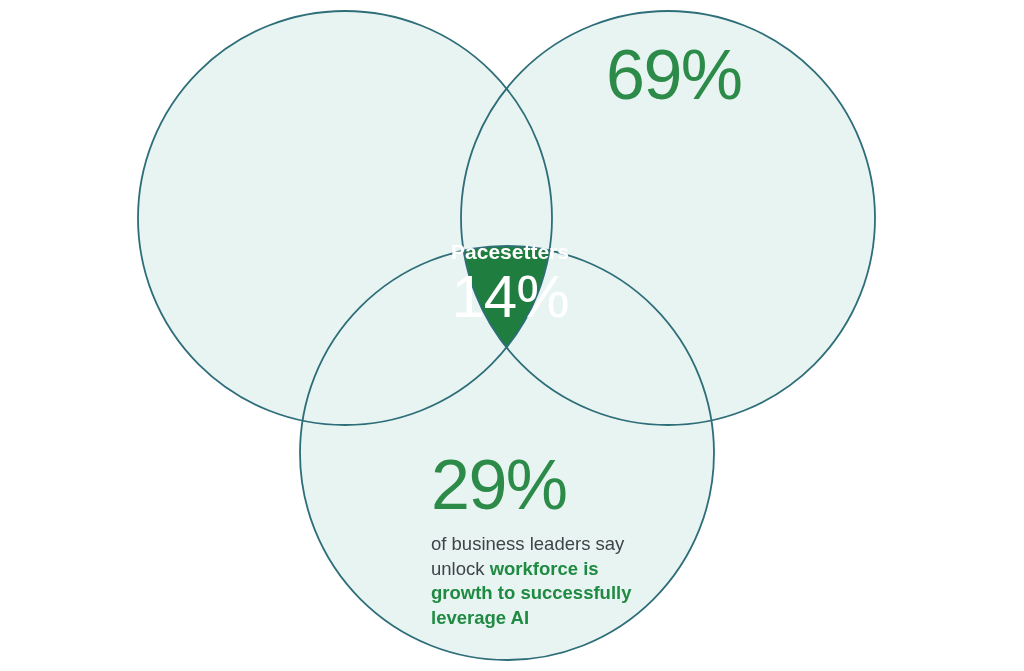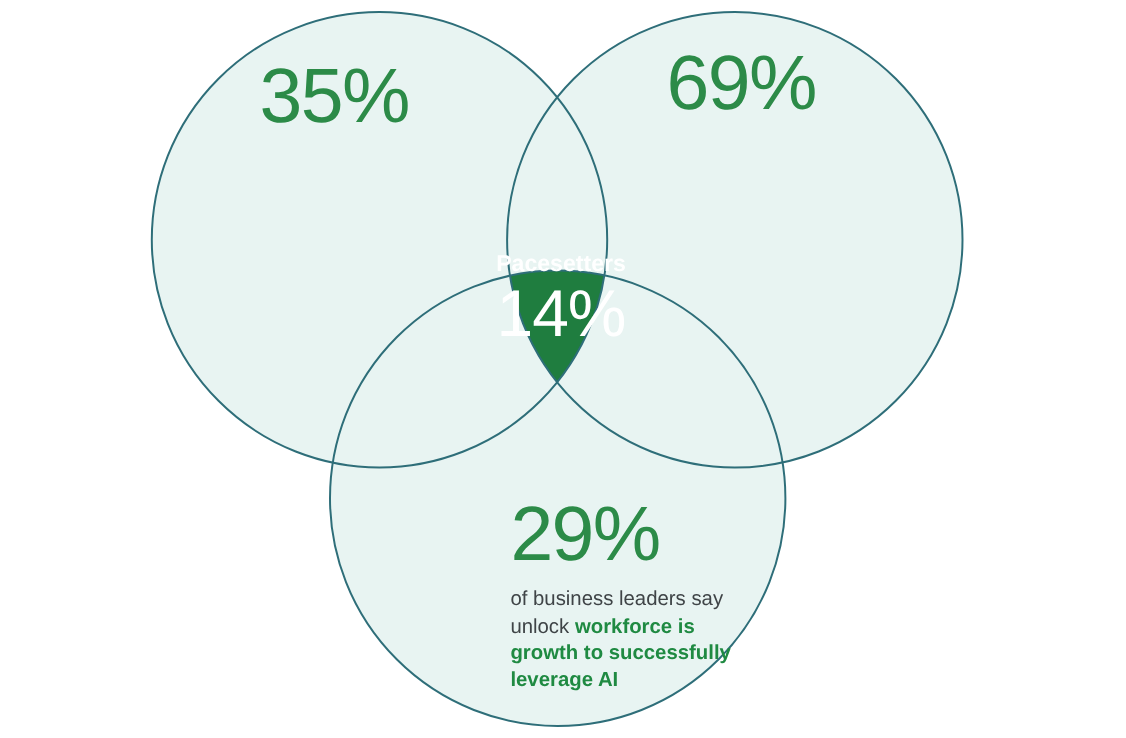--- a/index.html
+++ b/index.html
@@ -59,27 +59,27 @@
   }
 
   .stat-body b {
     font-weight: 700;
     color: #1f8a42;
   }
 
   
   #block-left   { left: 236px; top: 52px;  width: 200px; }
   #block-right  { left: 606px; top: 40px;  width: 228px; }
-  #block-bottom { left: 431px; top: 450px; width: 215px; margin-left: 33px; }
+  #block-bottom { left: 431px; top: 450px; width: 215px; }
 
   
   #pacesetter-label {
     position: absolute;
     left: 430px;
-    top: 228px;
+    top: 240px;
     width: 160px;
     text-align: center;
     z-index: 7;
   }
 
   #pacesetter-title {
     font-family: "Liberation Sans", sans-serif;
     font-weight: 700;
     font-size: 21px;
     line-height: 1.1;
@@ -127,21 +127,20 @@
         <circle cx="345" cy="218" r="207" fill="#1f7d3f"></circle>
       </g>
     </g>
 
     <circle cx="345" cy="218" r="207" fill="none" stroke="#2e6e79" stroke-width="1.8"></circle>
     <circle cx="668" cy="218" r="207" fill="none" stroke="#2e6e79" stroke-width="1.8"></circle>
     <circle cx="507" cy="453" r="207" fill="none" stroke="#2e6e79" stroke-width="1.8"></circle>
   </svg>
 
   <div class="stat-block" id="block-left">
-    <div class="stat-number">35%</div>
   </div>
 
   <div class="stat-block" id="block-right">
     <div class="stat-number">69%</div>
   </div>
 
   <div class="stat-block" id="block-bottom">
     <div class="stat-number">29%</div>
     <p class="stat-body"><span>of business leaders say unlock </span><b>workforce is growth to successfully leverage AI</b></p>
   </div>

